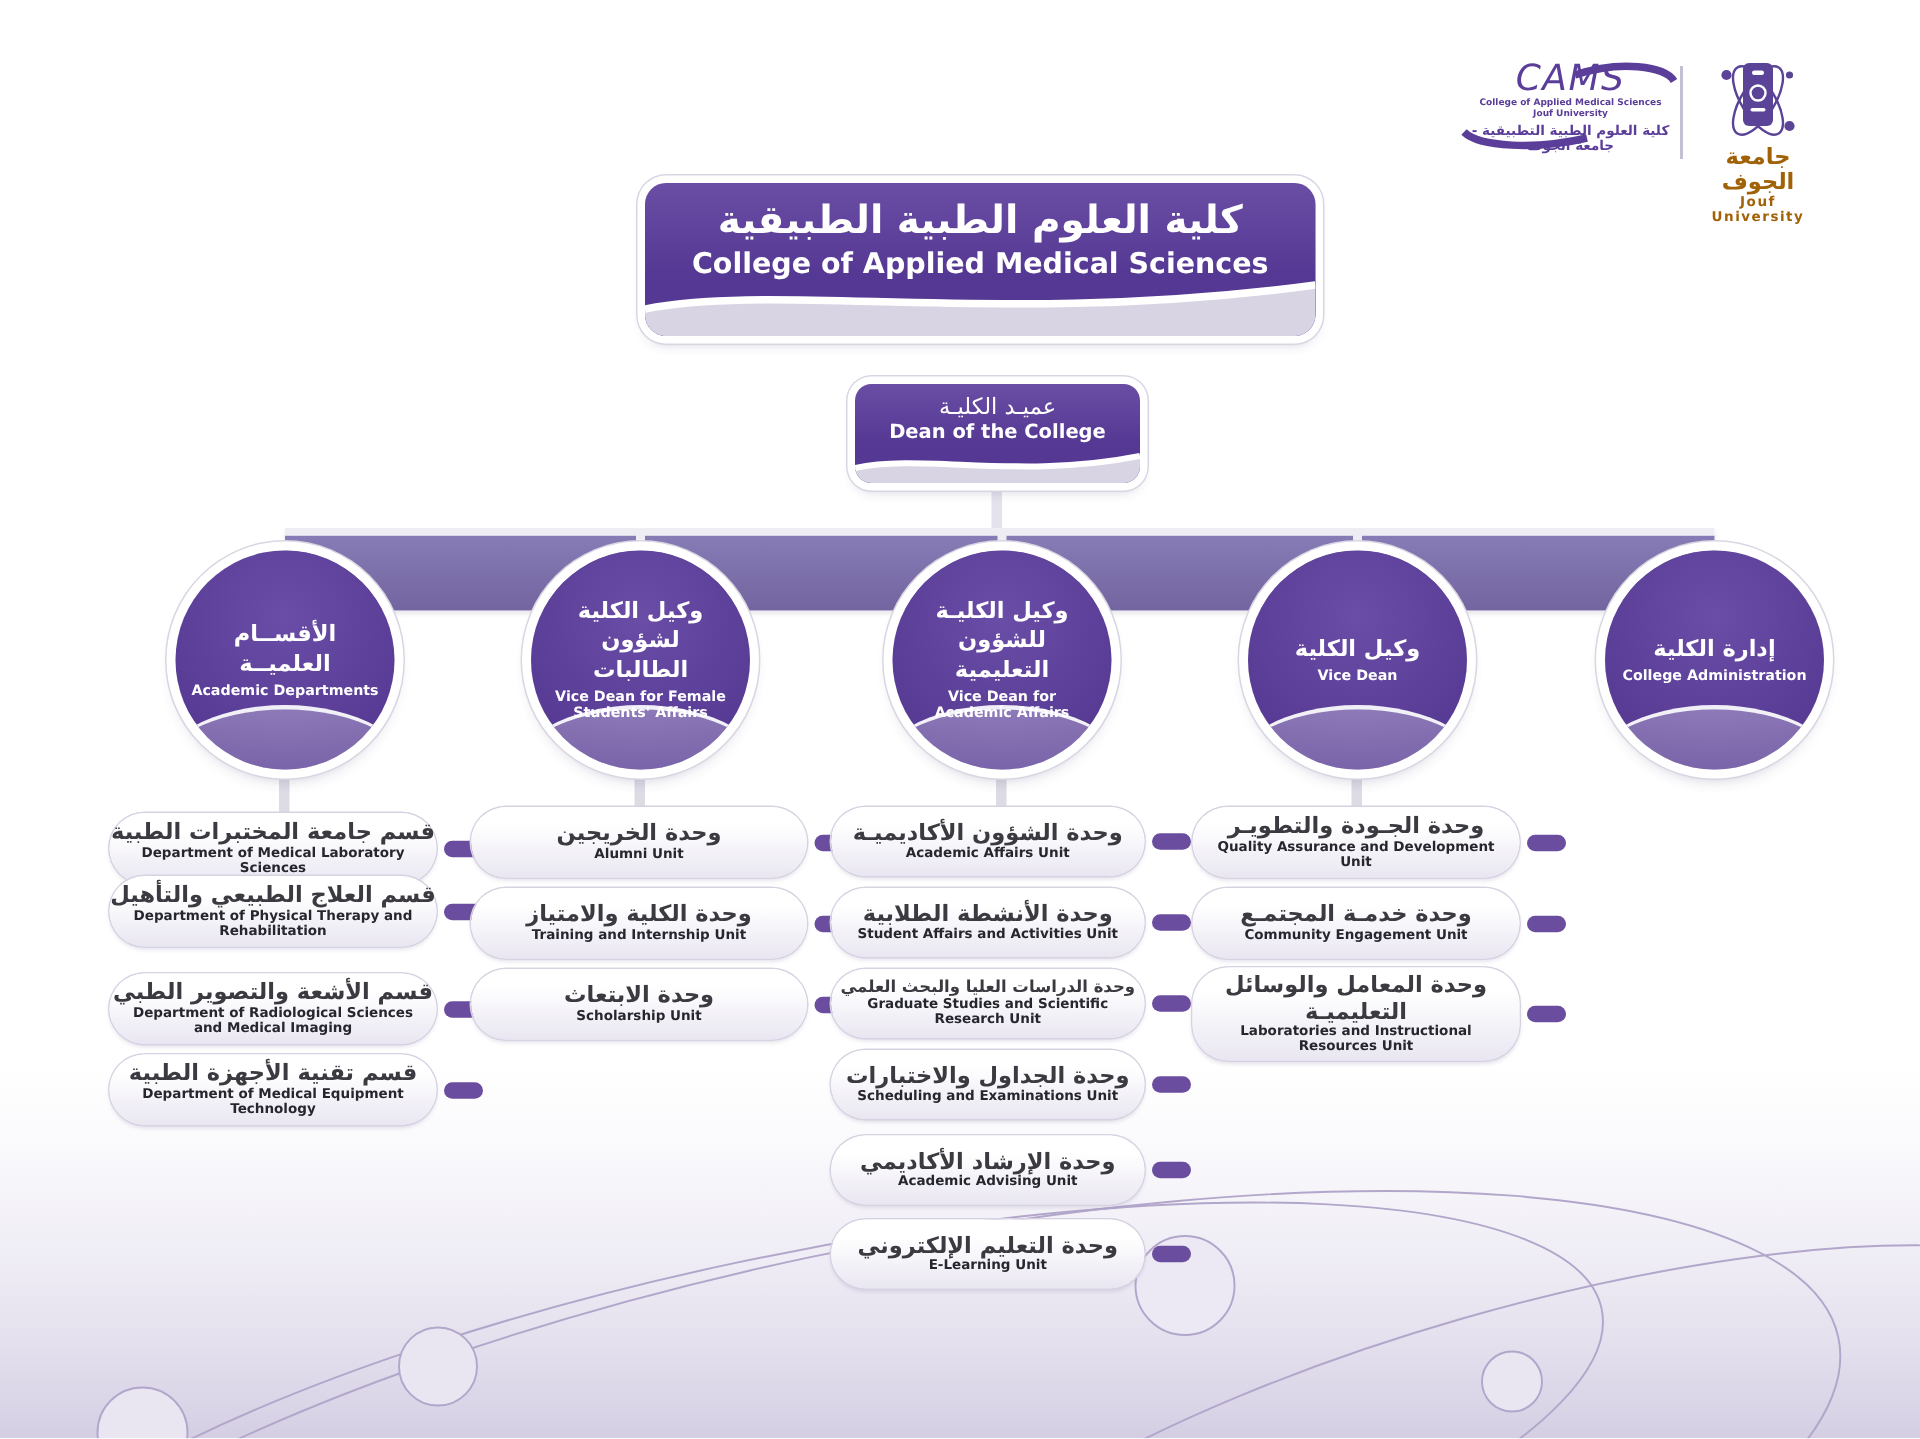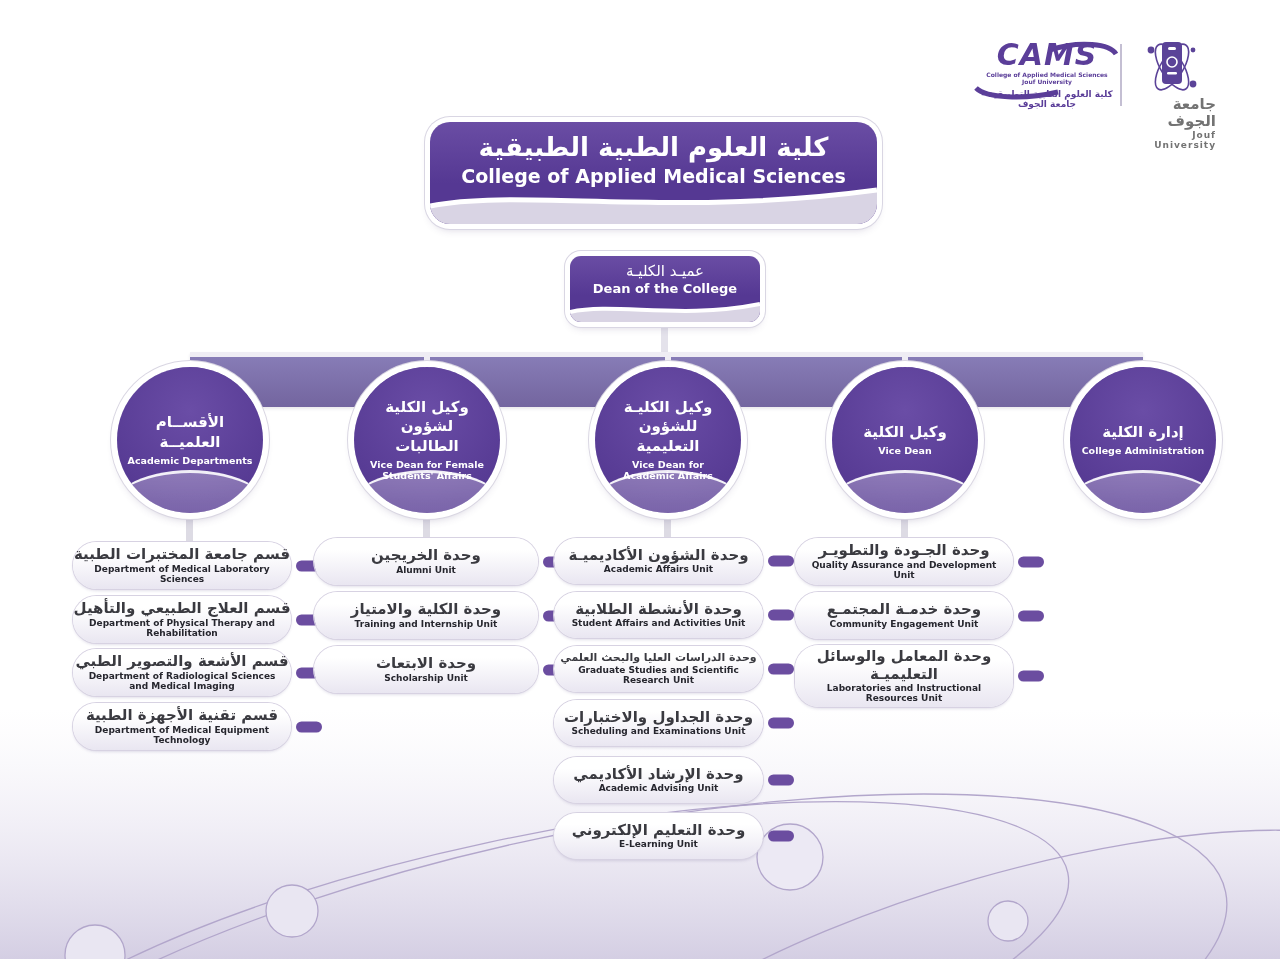--- a/index.html
+++ b/index.html
@@ -5,37 +5,37 @@
   html,body{margin:0;padding:0;background:#fff;}
   .canvas{position:relative;width:1280px;height:959px;background:#ffffff;overflow:hidden;
           font-family:"DejaVu Sans","Liberation Sans",sans-serif;}
 
   
   .decor{position:absolute;left:0;bottom:0;pointer-events:none;}
 
   
   .cams-logo{position:absolute;left:972px;top:40px;width:150px;text-align:center;color:#5b3e99;}
   .cams-swoosh{position:absolute;left:0;top:0;}
-  .cams-word{position:relative;font-size:30px;font-weight:bold;letter-spacing:1px;line-height:1;
+  .cams-word{position:relative;font-size:24px;font-weight:normal;letter-spacing:1px;line-height:1;
              font-style:italic;}
   .cams-sub1{position:relative;font-size:6px;font-weight:bold;margin-top:1px;}
   .cams-sub2{position:relative;font-size:6px;font-weight:bold;}
   .cams-ar{position:relative;font-size:9px;font-weight:bold;margin-top:4px;direction:rtl;}
   .logo-divider{position:absolute;left:1120px;top:44px;width:2px;height:62px;background:#c4bfd3;}
-  .jouf-logo{position:absolute;left:1128px;top:38px;width:88px;text-align:right;color:#737373;}
+  .jouf-logo{position:absolute;left:1128px;top:38px;width:88px;text-align:center;color:#a16207;}
   .jouf-icon{display:block;margin:0 auto;}
   .jouf-ar{font-size:15px;font-weight:bold;direction:rtl;line-height:1.1;}
   .jouf-en{font-size:9px;font-weight:bold;letter-spacing:1px;margin-top:1px;}
 
   
   .org-box{position:absolute;border-radius:14px;overflow:hidden;color:#fff;text-align:center;
            background:linear-gradient(180deg,#6a4da4 0%,#553893 60%);
            box-shadow:0 0 0 5px #ffffff,0 0 0 6px #d9d6e3,0 5px 8px rgba(70,55,110,.25);
            display:flex;flex-direction:column;align-items:center;justify-content:flex-start;}
-  .title-box{left:430px;top:122px;width:447px;height:102px;border-radius:20px;}
+  .title-box{left:430px;top:122px;width:447px;height:102px;}
   .title-box .box-ar{font-size:26px;font-weight:bold;margin-top:10px;direction:rtl;line-height:1.2;}
   .title-box .box-en{font-size:19px;font-weight:bold;margin-top:2px;}
   .dean-box{left:570px;top:256px;width:190px;height:66px;border-radius:11px;z-index:3;}
   .dean-box .box-ar{font-size:15px;font-weight:normal;margin-top:7px;direction:rtl;line-height:1.1;}
   .dean-box .box-en{font-size:13px;font-weight:bold;margin-top:1px;}
   .box-swoosh{position:absolute;left:0;bottom:0;width:100%;}
 
   
   .dean-stub{position:absolute;left:661px;top:318px;width:7px;height:38px;background:#e4e2eb;z-index:1;}
   .band{position:absolute;left:190px;top:352px;width:953px;height:50px;
@@ -170,21 +170,21 @@
   <div class="circle" style="left:1070px;">
     <div class="ar">إدارة الكلية</div>
     <div class="en">College Administration</div>
   </div>
 
   <div class="pill" style="left:73px;top:542px;width:218px;height:47px;">
     <div class="ar">قسم جامعة المختبرات الطبية</div>
     <div class="en">Department of Medical Laboratory Sciences</div>
     <span class="dash"></span>
   </div>
-  <div class="pill" style="left:73px;top:596px;width:218px;height:47px;">
+  <div class="pill" style="left:73px;top:584px;width:218px;height:47px;">
     <div class="ar">قسم العلاج الطبيعي والتأهيل</div>
     <div class="en">Department of Physical Therapy and Rehabilitation</div>
     <span class="dash"></span>
   </div>
   <div class="pill" style="left:73px;top:649px;width:218px;height:47px;">
     <div class="ar">قسم الأشعة والتصوير الطبي</div>
     <div class="en">Department of Radiological Sciences and Medical Imaging</div>
     <span class="dash"></span>
   </div>
   <div class="pill" style="left:314px;top:538px;width:224px;height:47px;">

